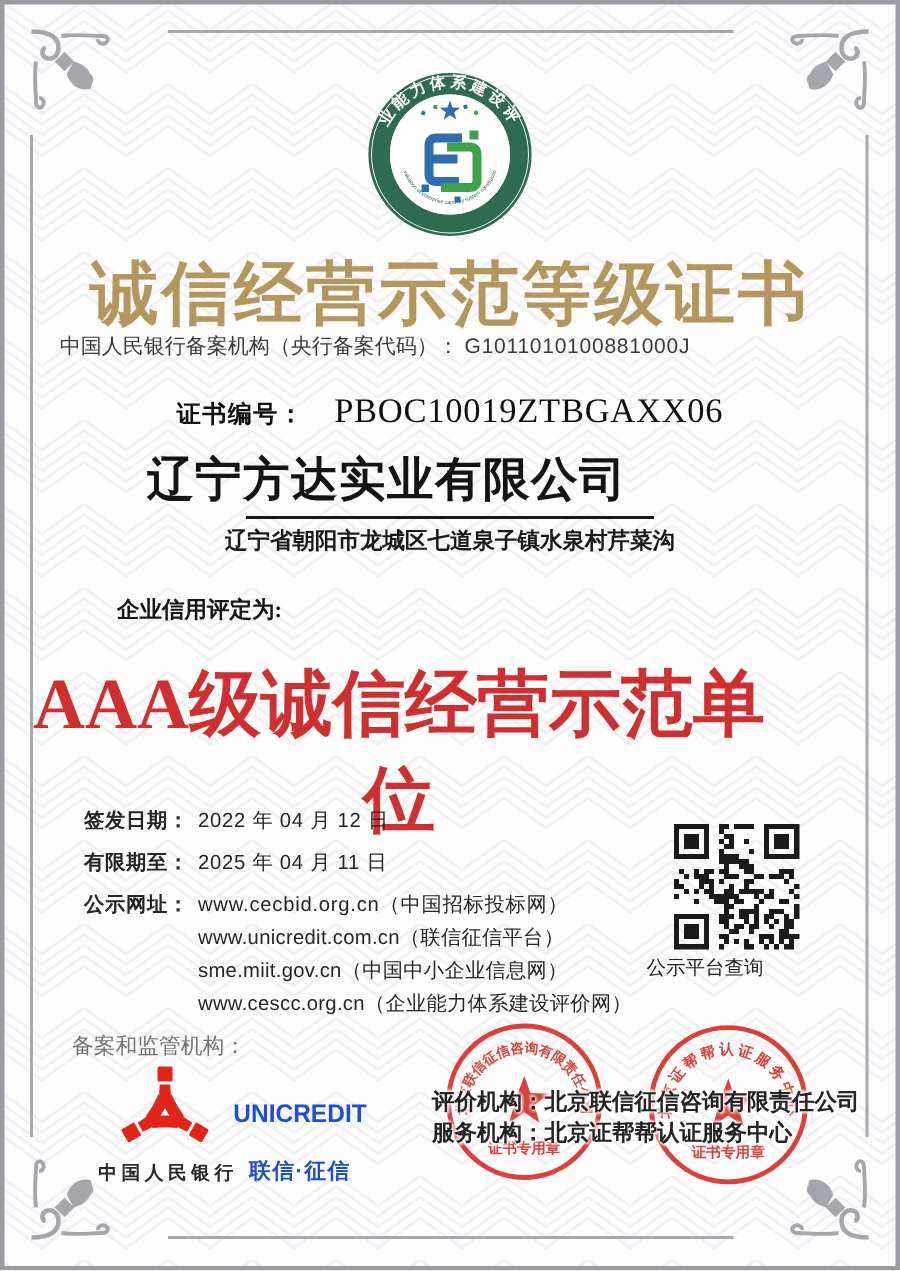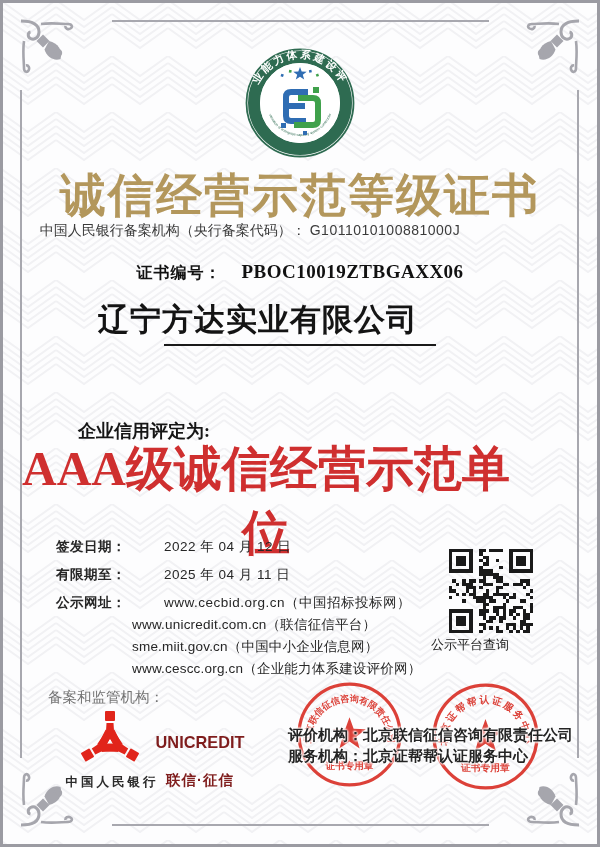--- a/index.html
+++ b/index.html
@@ -22,47 +22,47 @@
   .corner.bl{left:18px;top:772px;transform:scaleY(-1);}
   .corner.br{left:526px;top:772px;transform:scale(-1,-1);}
   
   .title{left:0;top:165px;width:600px;text-align:center;
     font-size:46px;font-weight:bold;color:#b3975c;letter-spacing:2px;}
   .subtitle{left:0;top:222px;width:500px;text-align:center;
     font-size:14px;color:#3b3b3b;}
   .certno{left:0;top:261px;width:600px;text-align:center;
     font-family:"Liberation Serif",serif;color:#111;}
   .certno .lbl{font-size:16px;font-weight:bold;letter-spacing:1px;}
-  .certno .val{font-size:19px;font-weight:bold;margin-left:16px;letter-spacing:.5px;}
+  .certno .val{font-size:23px;font-weight:normal;margin-left:16px;letter-spacing:.5px;}
   .company{left:0;top:299px;width:516px;text-align:center;
     font-family:"Liberation Serif",serif;font-size:31px;font-weight:bold;color:#141414;letter-spacing:1px;}
   .divider{left:164px;top:344px;width:272px;height:2px;background:#1a1a1a;}
   .address{left:0;top:351px;width:600px;text-align:center;
     font-family:"Liberation Serif",serif;font-size:15px;font-weight:bold;color:#1a1a1a;}
-  .rating-label{left:78px;top:419px;
-    font-family:"Liberation Serif",serif;font-size:18px;font-weight:bold;color:#161616;}
+  .rating-label{left:78px;top:397px;
+    font-family:"Liberation Serif",serif;font-size:15px;font-weight:bold;color:#161616;}
   .rating-value{left:0;top:437px;width:532px;text-align:center;
     font-family:"Liberation Serif",serif;font-size:48px;font-weight:bold;color:#cf2f2f;}
   
   .meta{left:56px;top:538px;font-size:13.5px;color:#262626;}
-  .meta-row{display:flex;margin-bottom:10px;align-items:flex-end;gap:32px;}
+  .meta-row{display:flex;margin-bottom:10px;align-items:flex-end;}
   .meta-row .lbl{font-weight:bold;width:76px;flex:0 0 76px;letter-spacing:.5px;}
   .meta-row .val{letter-spacing:.5px;}
   .site-line{margin-left:76px;margin-bottom:4px;letter-spacing:.2px;}
   
   .qr{left:449px;top:549px;width:84px;height:84px;}
   .qr-caption{left:431px;top:636px;width:120px;
     font-family:"Liberation Serif",serif;font-size:13px;color:#222;}
   
   .record-label{left:48px;top:688px;
     font-family:"Liberation Serif",serif;font-size:14.5px;color:#737373;}
   .pbc-logo{left:78px;top:708px;width:64px;height:62px;}
   .pbc-name{left:64px;top:774px;width:96px;text-align:center;
     font-family:"Liberation Serif",serif;font-size:12.5px;font-weight:600;color:#2b2b2b;letter-spacing:3px;}
-  .unicredit{left:148px;top:733px;width:104px;text-align:center;color:#7f1d1d;}
+  .unicredit{left:148px;top:733px;width:104px;text-align:center;color:#1d4ed8;}
   .unicredit .en{font-size:17px;font-weight:800;letter-spacing:0;transform:scaleX(.96);}
   .unicredit .cn{font-size:14.5px;font-weight:bold;margin-top:18px;letter-spacing:1px;}
   .agencies{left:288px;top:724px;font-size:15px;font-weight:bold;color:#242424;line-height:21px;
     text-shadow:0 0 2px #fff,0 0 3px #fff,1px 1px 2px #fff,-1px -1px 2px #fff;}
   .seal{position:absolute;opacity:.88;}
   .seal1{left:296px;top:681px;width:107px;height:107px;}
   .seal2{left:431px;top:682px;width:109px;height:109px;}
   .bg-pattern{position:absolute;inset:0;pointer-events:none;}
 </style>
 </head>
@@ -170,20 +170,21 @@
     <span style="letter-spacing:.5px;">G1011010100881000J</span>
   </div>
 
   <div class="abs certno">
     <span class="lbl">证书编号：</span>
     <span class="val">PBOC10019ZTBGAXX06</span>
   </div>
 
   <div class="abs company">辽宁方达实业有限公司</div>
   <div class="abs divider"></div>
+  <div class="abs address">辽宁省朝阳市龙城区七道泉子镇水泉村芹菜沟</div>
 
   <div class="abs rating-label">企业信用评定为:</div>
   <div class="abs rating-value">AAA级诚信经营示范单位</div>
 
   <div class="abs meta">
     <div class="meta-row">
       <span class="lbl">签发日期：</span>
       <span class="val">2022 年 04 月 12 日</span>
     </div>
     <div class="meta-row">

